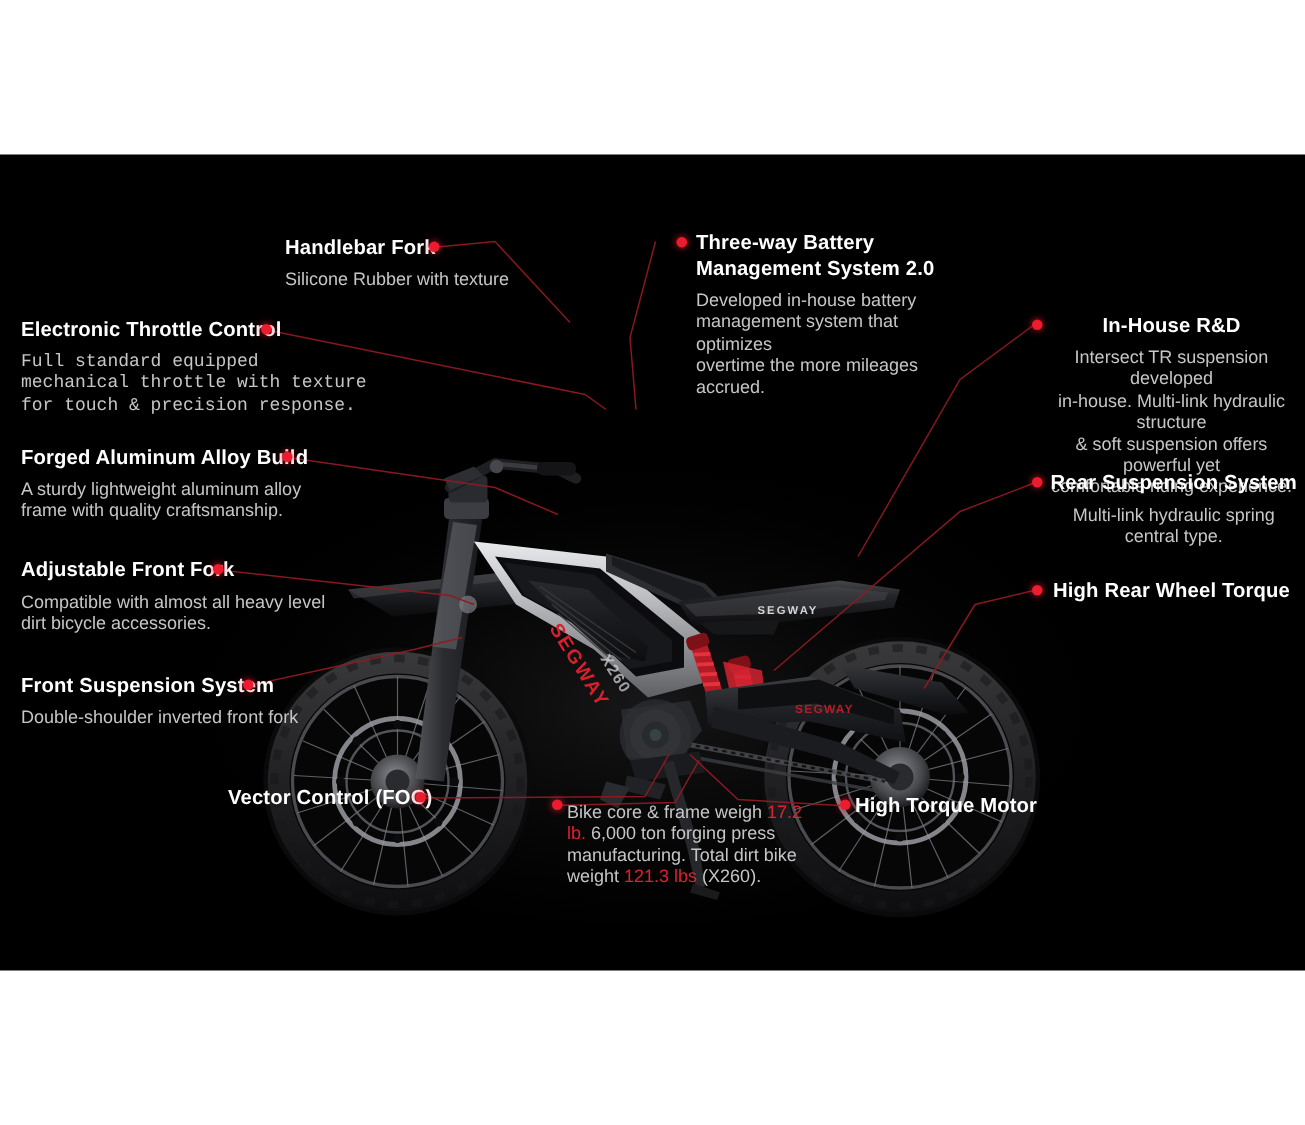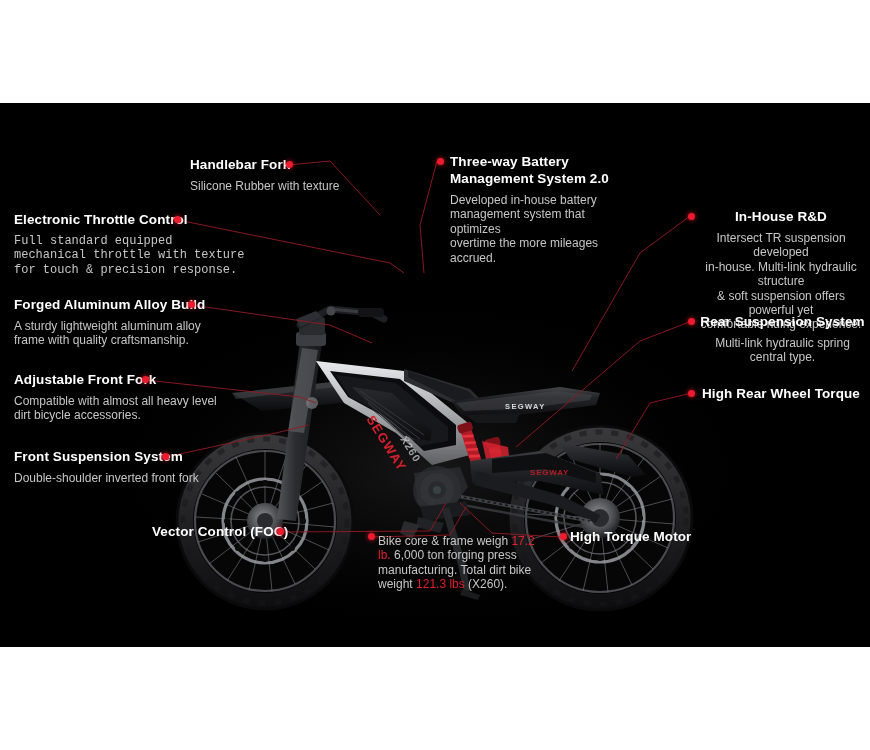--- a/index.html
+++ b/index.html
@@ -336,21 +336,21 @@
       <div class="body" style="white-space: pre-line;">Compatible with almost all heavy level
 dirt bicycle accessories.</div>
     </div>
 
     <div class="callout" style="left:14px;top:345px;">
       <div class="ttl">Front Suspension System</div>
       <div class="dot" style="left:148px;top:5px;"></div>
       <div class="body">Double-shoulder inverted front fork</div>
     </div>
 
-    <div class="callout" style="left:450px;top:50px;width:170px;">
+    <div class="callout" style="left:464px;top:50px;width:170px;">
       <div class="ttl wrap" style="white-space:pre-line;">Three-way Battery
 Management System 2.0</div>
       <div class="dot" style="left:-13px;top:5px;"></div>
       <div class="body" style="white-space: pre-line;">Developed in-house battery
 management system that optimizes
 overtime the more mileages accrued.</div>
     </div>
 
     <div class="callout r-al" style="left:700px;top:105px;width:162px;">
       <div class="ttl">In-House R&amp;D</div>

